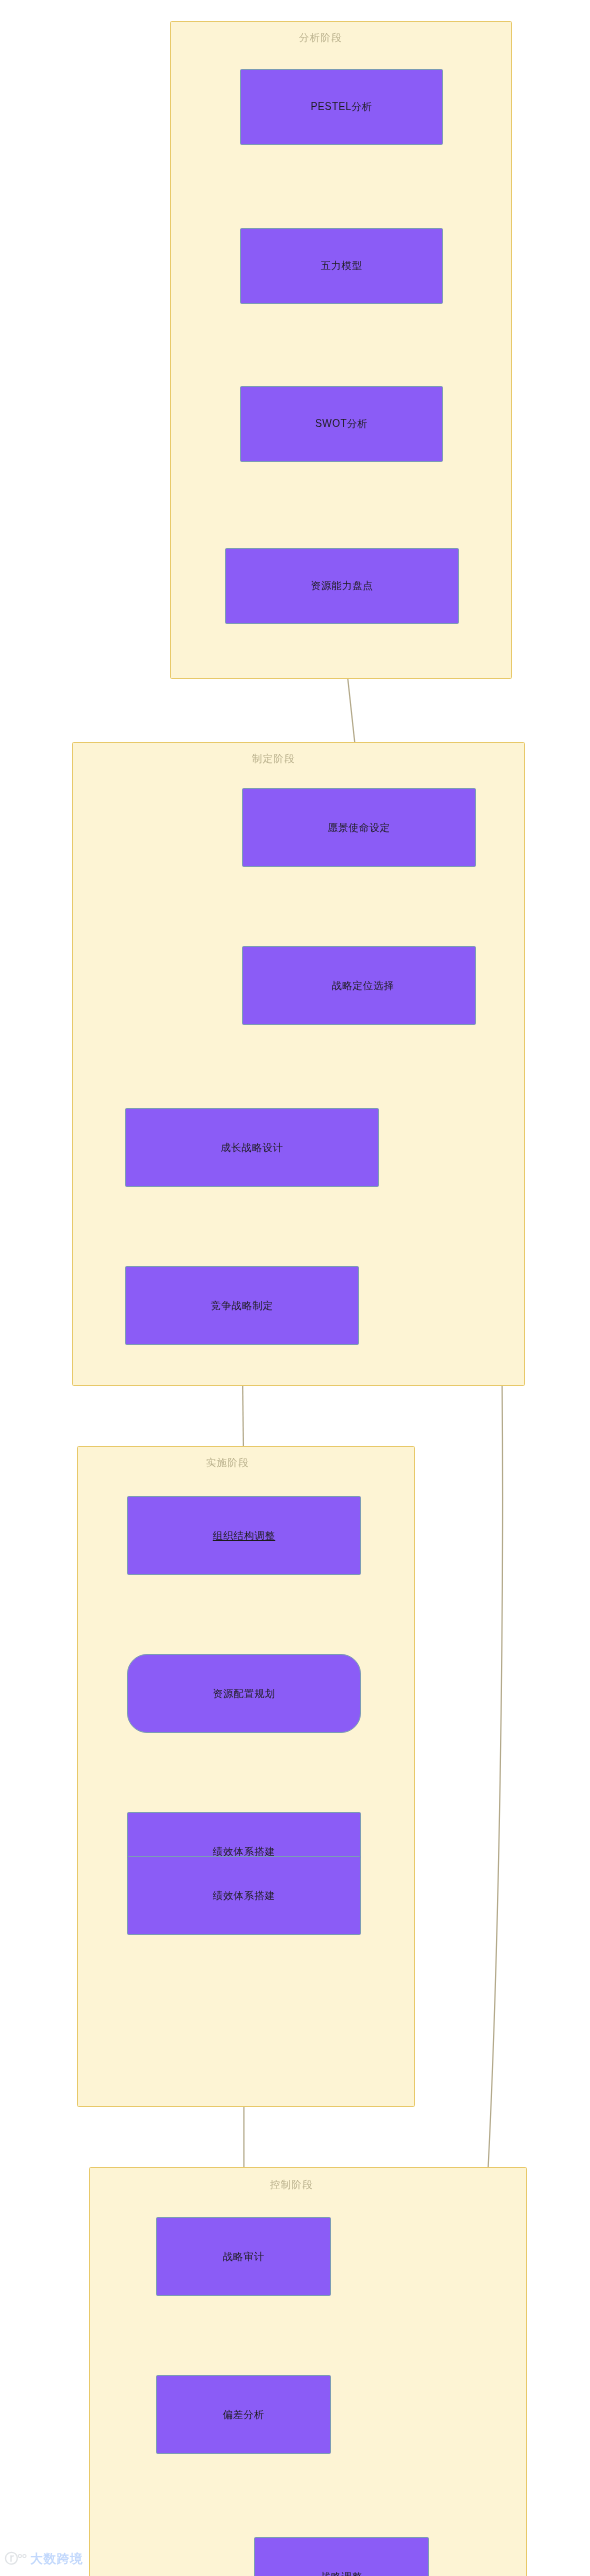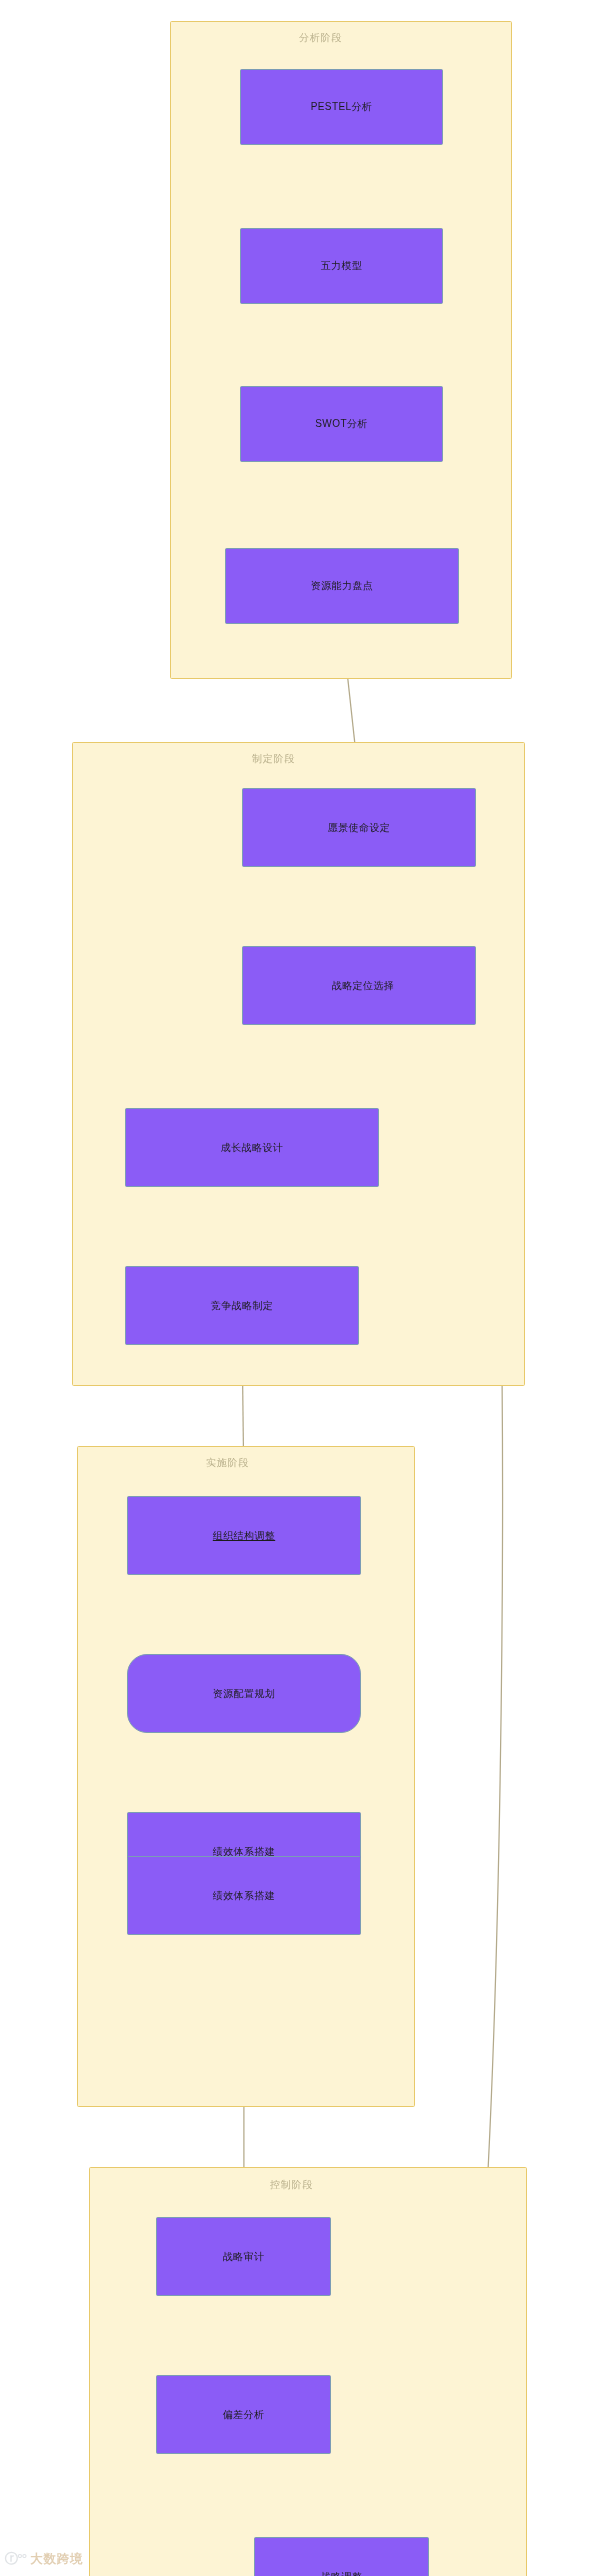--- a/index.html
+++ b/index.html
@@ -64,21 +64,21 @@
     user-select: none;
   }
   .wm-mark {
     font-size: 13.3px;
     color: #9aa3ad;
     font-weight: bold;
     letter-spacing: -0.8px;
   }
   .wm-text {
     font-size: 12.5px;
-    color: #a16207;
+    color: #3b82f6;
     font-weight: bold;
     letter-spacing: 0.8px;
   }
 </style>
 </head>
 <body>
 
 <div id="canvas">
 
   <svg class="edges" viewBox="0 0 757 3300">

